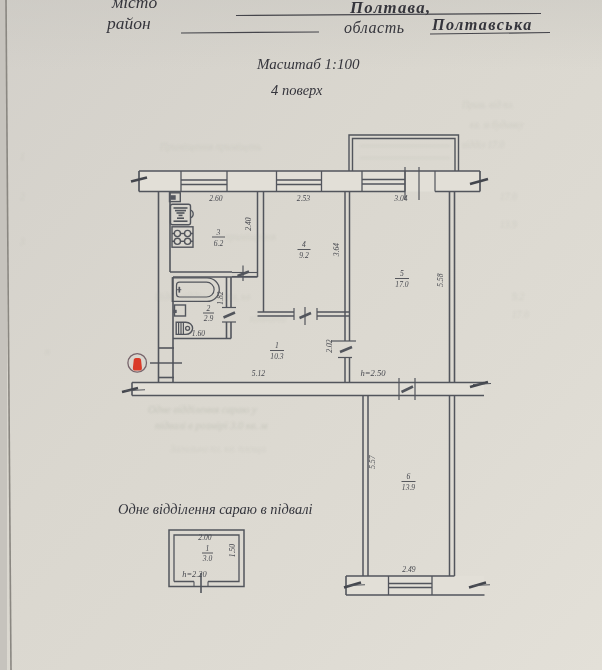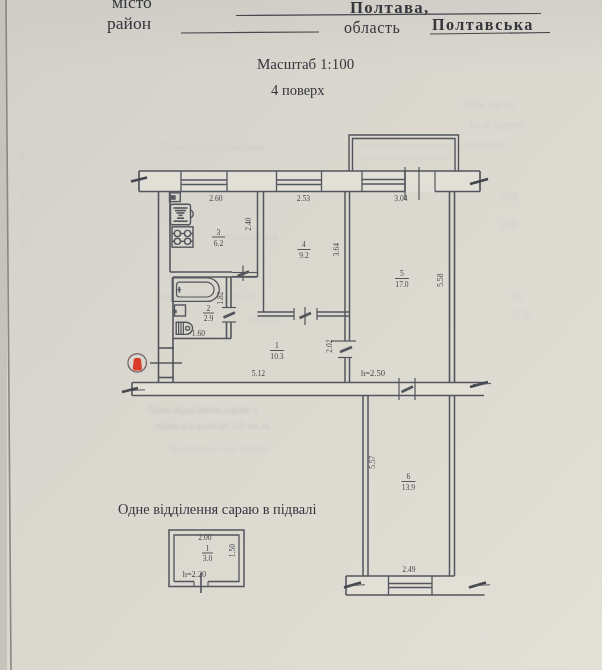--- a/index.html
+++ b/index.html
@@ -1,17 +1,17 @@
 <!DOCTYPE html>
 <html><head>
 <meta charset="utf-8">
 <style>
   html,body{margin:0;padding:0;}
   body{width:602px;height:670px;overflow:hidden;font-family:"Liberation Serif",serif;}
-  #page{position:relative;width:602px;height:670px;background:#737373;}
+  #page{position:relative;width:602px;height:670px;background:#737373;font-style:italic;}
   svg{position:absolute;left:0;top:0;filter:blur(0.4px);}
 </style>
 </head>
 <body>
 <div id="page">
 <svg width="602" height="670" viewBox="0 0 602 670">
 <defs>
   <linearGradient id="paper" x1="0" y1="0" x2="1" y2="1">
     <stop offset="0" stop-color="#d3d0ca"></stop>
     <stop offset="0.4" stop-color="#dad7cf"></stop>

